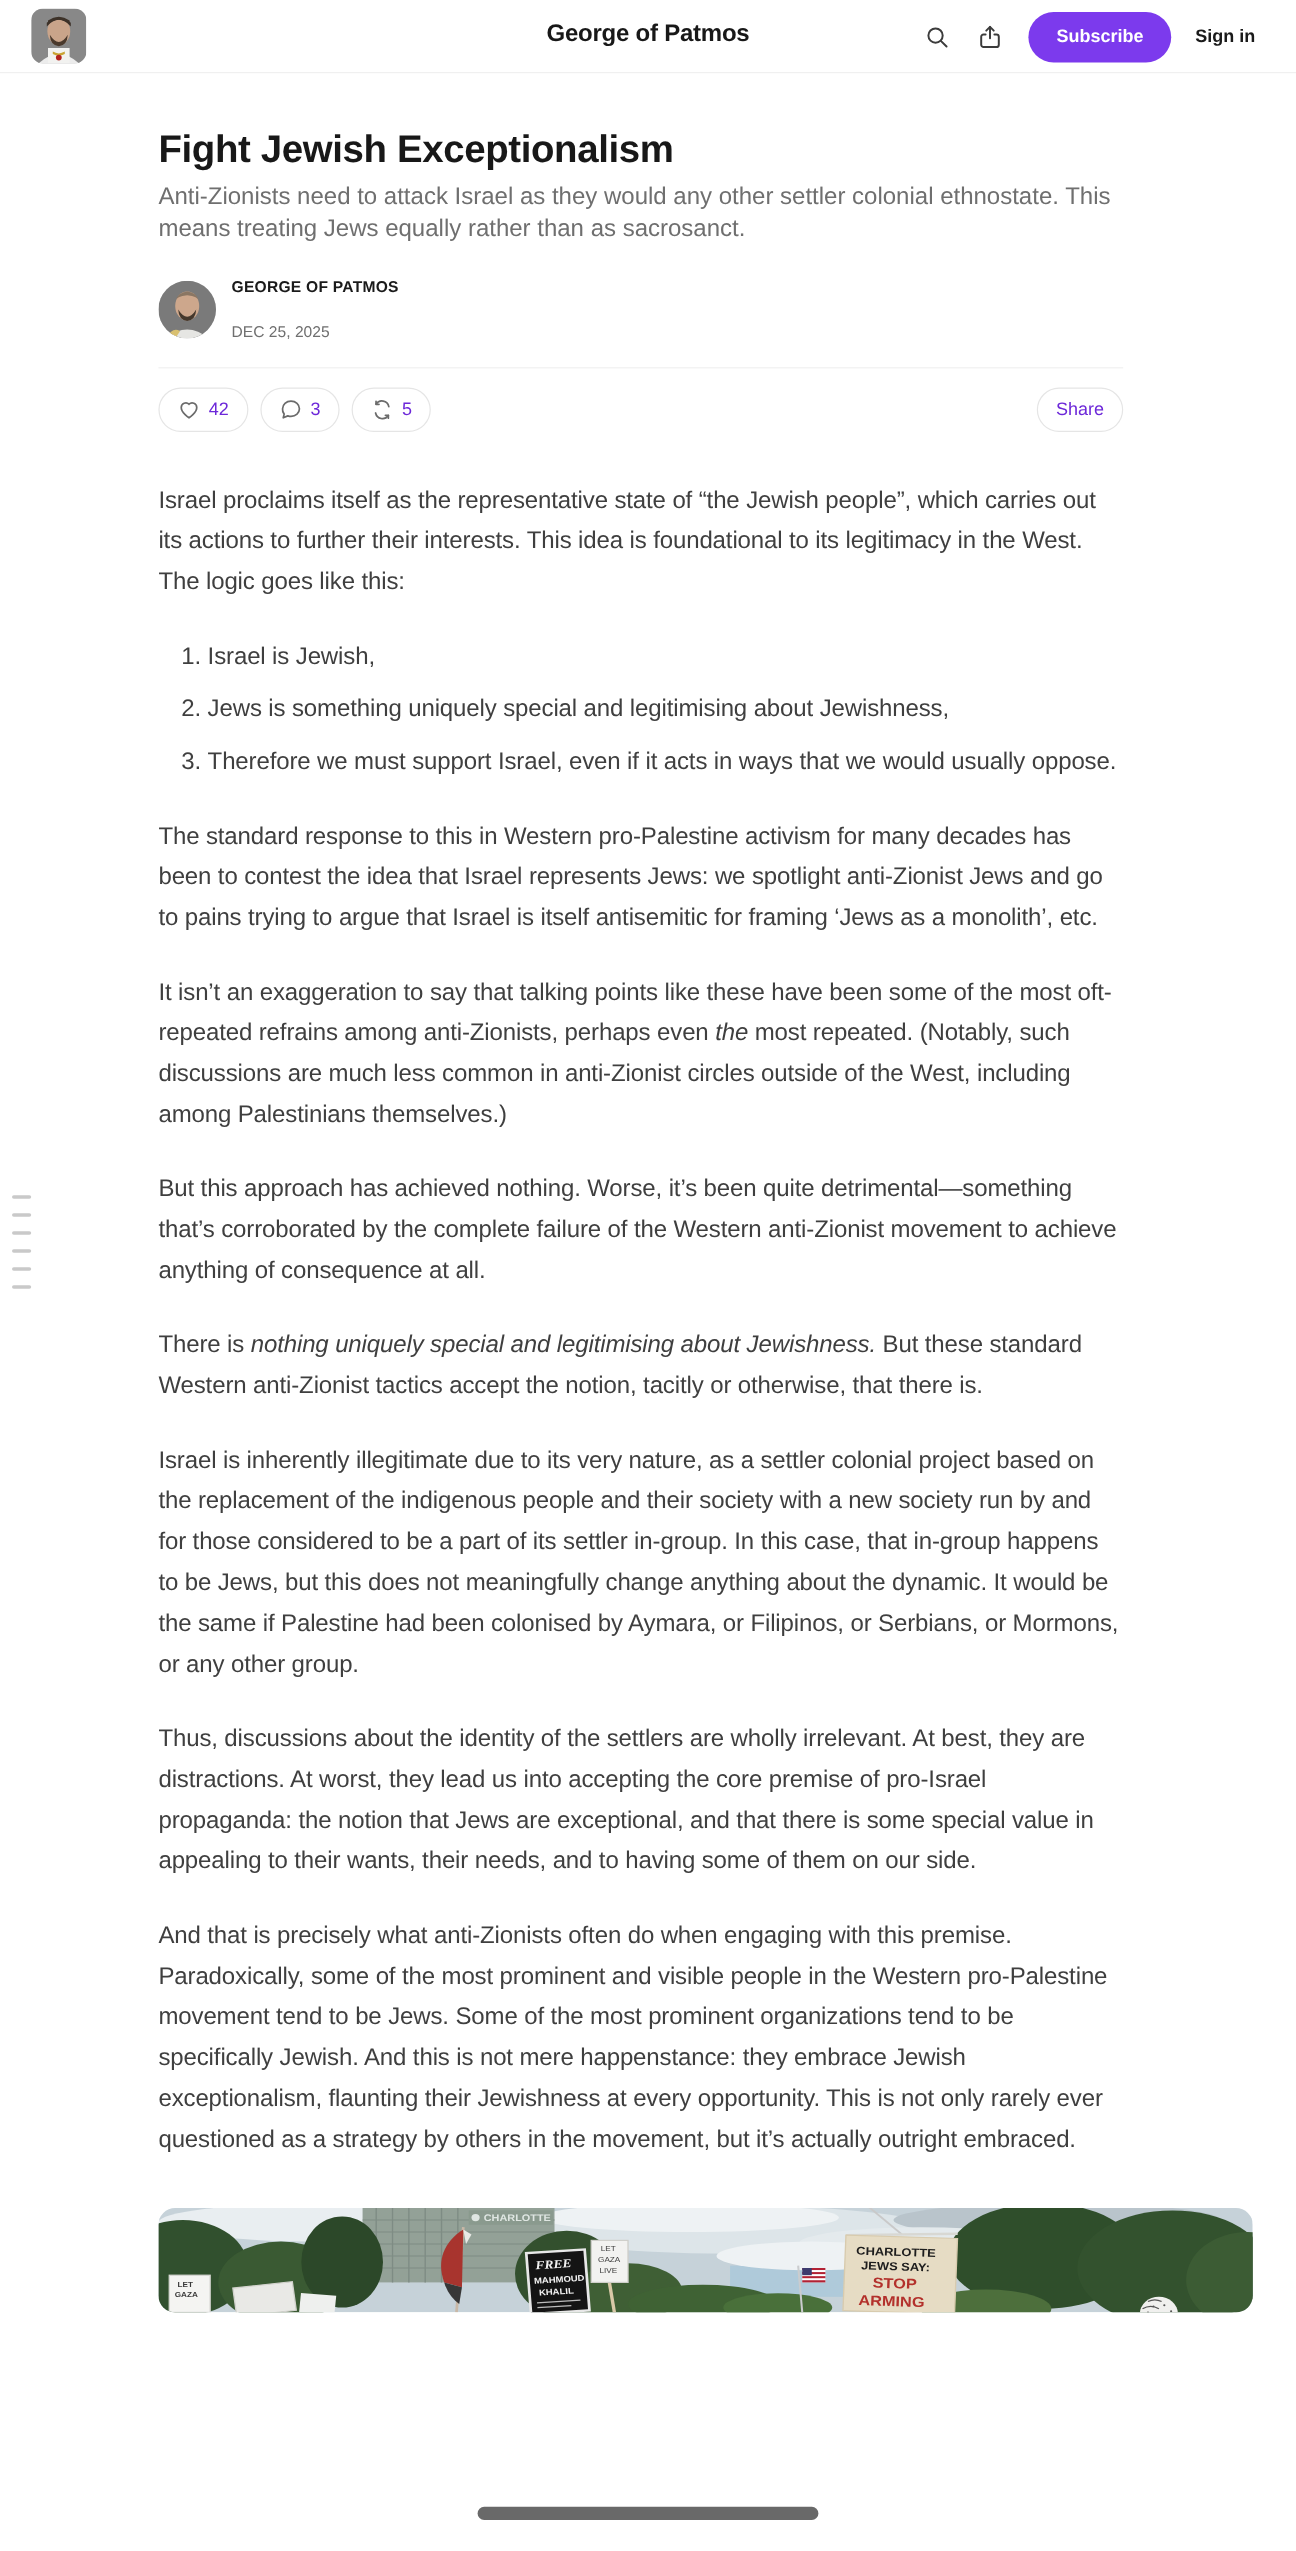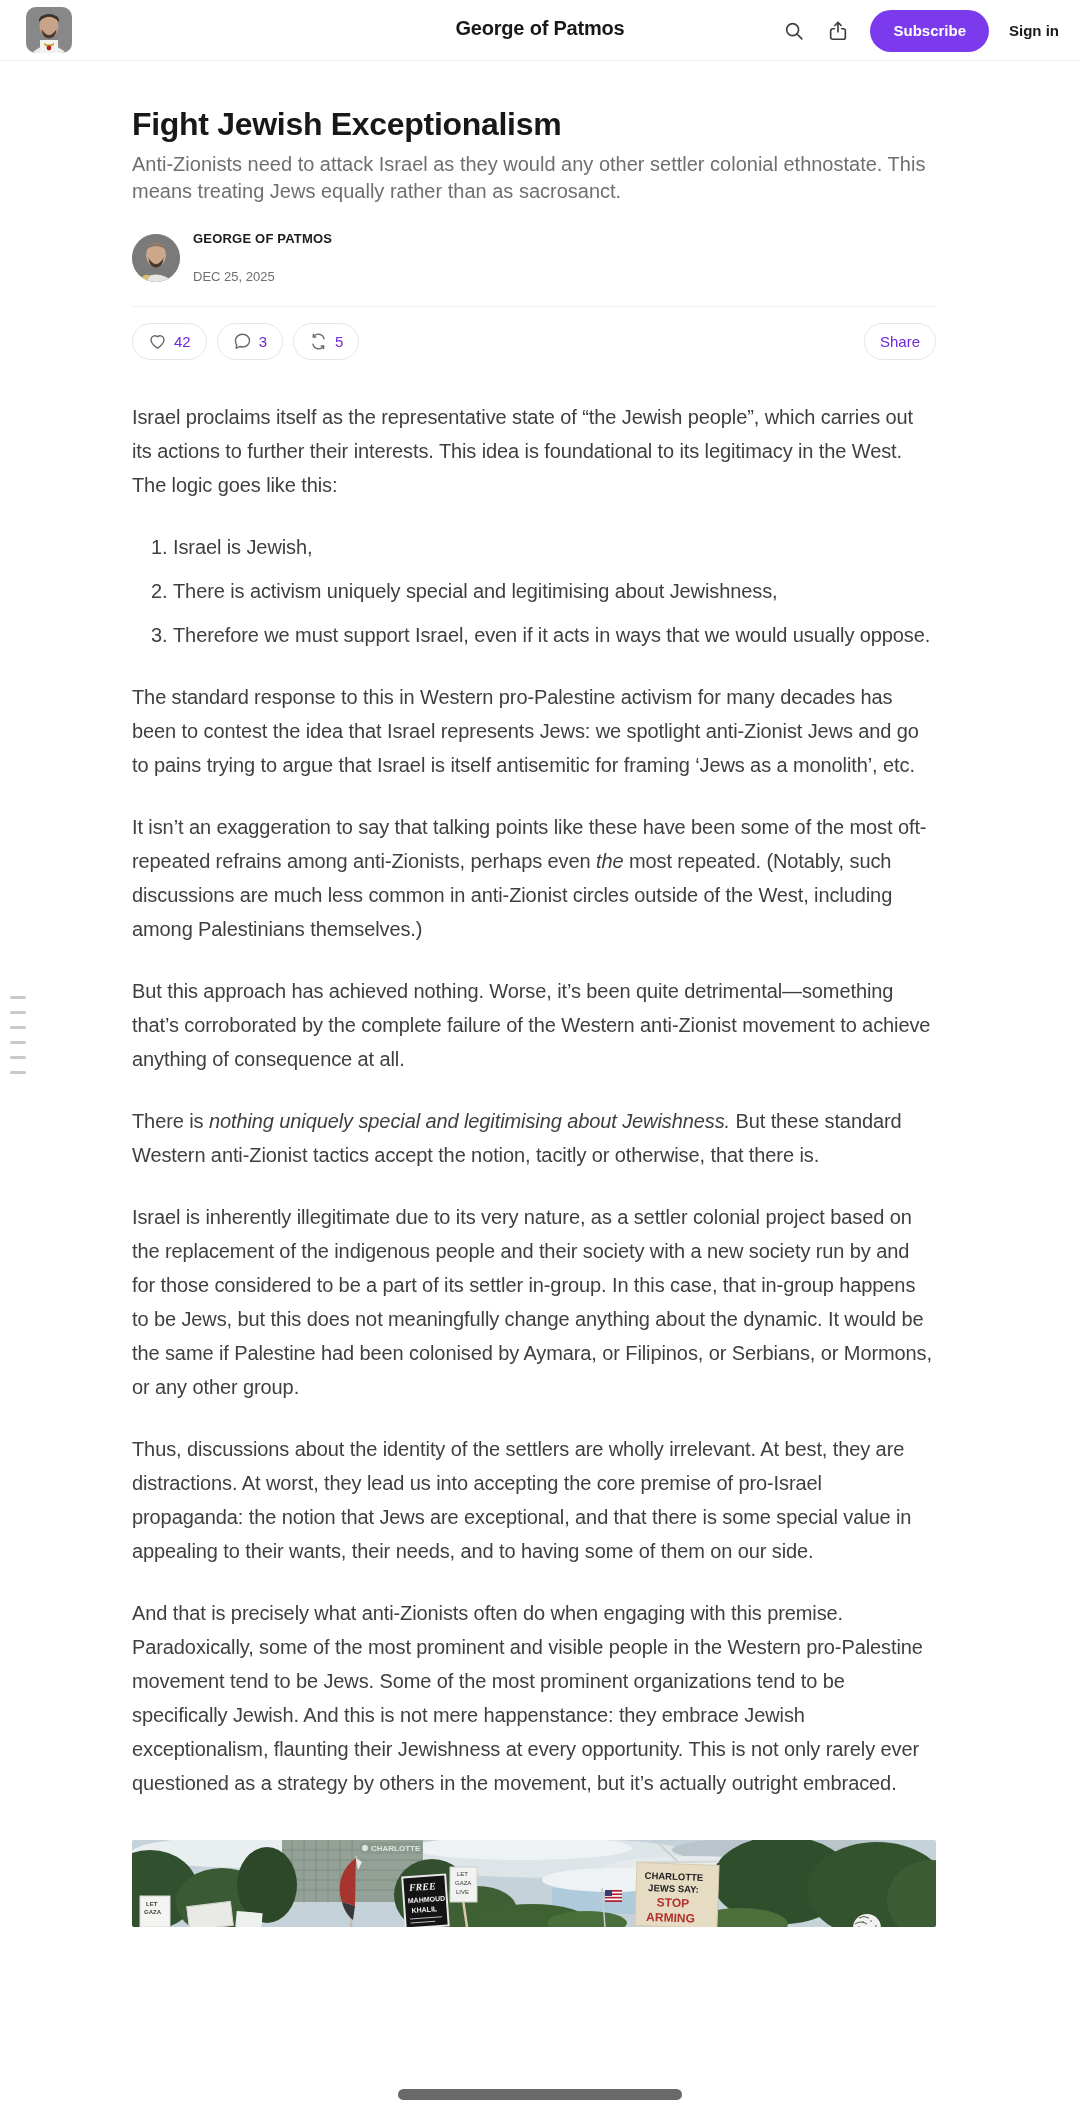--- a/index.html
+++ b/index.html
@@ -2,21 +2,21 @@
 <html><head>
 <meta charset="utf-8">
 <style>
   * { margin:0; padding:0; box-sizing:border-box; }
   html,body { width:1080px; height:2126px; background:#fff; font-family:"Liberation Sans", sans-serif; position:relative; overflow:hidden; }
 
   
   .topbar { position:relative; height:61px; background:#fff; border-bottom:1px solid #f0f0f0; }
   .pub-logo { position:absolute; left:26px; top:7px; width:46px; height:46px; border-radius:10px; overflow:hidden; cursor:pointer; }
   .pub-title { position:absolute; left:0; right:0; top:17px; text-align:center; font-size:20px; font-weight:700; color:#181818; letter-spacing:-0.2px; }
-  .topbar-right { position:absolute; right:21px; top:0; height:61px; display:flex; align-items:center; gap:20px; }
+  .topbar-right { position:absolute; right:34px; top:0; height:61px; display:flex; align-items:center; gap:20px; }
   .icon-btn { width:24px; height:24px; display:flex; align-items:center; justify-content:center; cursor:pointer; }
   .icon-btn svg { stroke:#3c3c3c; }
   .subscribe-btn { background:#7C3AED; color:#fff; font-weight:700; font-size:15px; border:none; border-radius:21px; height:42px; padding:0 23px; cursor:pointer; font-family:inherit; }
   .signin { font-size:15px; font-weight:700; color:#1a1a1a; cursor:pointer; }
 
   
   .column { width:804px; margin-left:132px; }
 
   .post-title { margin-top:44px; font-size:32px; line-height:38px; font-weight:700; color:#181818; letter-spacing:-0.3px; }
   .post-subtitle { margin-top:8px; font-size:20px; line-height:27px; color:#6f6f6f; font-weight:400; }
@@ -37,21 +37,21 @@
   .article { margin-top:40px; color:#3f3f3f; }
   .article p { font-size:20px; line-height:34px; letter-spacing:-0.1px; margin-top:28px; }
   .article p:first-child { margin-top:0; }
   .article .it { font-style:italic; }
   .article ol { margin-top:28px; padding-left:41px; }
   .article ol li { font-size:20px; line-height:34px; letter-spacing:-0.1px; margin-top:10px; }
   .article ol li:first-child { margin-top:0; }
   .article h2 { margin-top:44px; font-size:27px; line-height:35px; font-weight:700; color:#181818; letter-spacing:-0.3px; }
   .article h2 + p { margin-top:22px; }
 
-  .post-figure { margin-top:40px; width:804px; height:87px; overflow:hidden; border-radius:2px; cursor:pointer; }
+  .post-figure { margin-top:40px; width:912px; height:87px; overflow:hidden; border-radius:14px; cursor:pointer; }
   .post-figure svg { display:block; width:100%; height:100%; }
 
   
   .toc-outline { position:absolute; left:10px; top:996px; display:flex; flex-direction:column; gap:12px; cursor:pointer; }
   .toc-dash { width:16px; height:3px; border-radius:2px; background:#c9c9c9; }
   .scroll-thumb { position:absolute; left:398px; top:2089px; width:284px; height:11px; border-radius:6px; background:#696969; cursor:grab; }
 </style>
 </head>
 <body>
 
@@ -136,21 +136,21 @@
       </svg>
       <span>5</span>
     </button>
     <button class="pill pill-share">Share</button>
   </div>
 
   <div class="article">
       <p><span>Israel proclaims itself as the representative state of “the Jewish people”, which carries out its actions to further their interests. This idea is foundational to its legitimacy in the West. The logic goes like this:</span></p>
       <ol>
         <li>Israel is Jewish,</li>
-        <li>There is activism uniquely special and legitimising about Jewishness,</li>
+        <li>Jews is something uniquely special and legitimising about Jewishness,</li>
         <li>Therefore we must support Israel, even if it acts in ways that we would usually oppose.</li>
       </ol>
       <p><span>The standard response to this in Western pro-Palestine activism for many decades has been to contest the idea that Israel represents Jews: we spotlight anti-Zionist Jews and go to pains trying to argue that Israel is itself antisemitic for framing ‘Jews as a monolith’, etc.</span></p>
       <p><span>It isn’t an exaggeration to say that talking points like these have been some of the most oft-repeated refrains among anti-Zionists, perhaps even </span><span class="it">the</span><span> most repeated. (Notably, such discussions are much less common in anti-Zionist circles outside of the West, including among Palestinians themselves.)</span></p>
       <p><span>But this approach has achieved nothing. Worse, it’s been quite detrimental—something that’s corroborated by the complete failure of the Western anti-Zionist movement to achieve anything of consequence at all.</span></p>
       <p><span>There is </span><span class="it">nothing uniquely special and legitimising about Jewishness.</span><span> But these standard Western anti-Zionist tactics accept the notion, tacitly or otherwise, that there is.</span></p>
       <p><span>Israel is inherently illegitimate due to its very nature, as a settler colonial project based on the replacement of the indigenous people and their society with a new society run by and for those considered to be a part of its settler in-group. In this case, that in-group happens to be Jews, but this does not meaningfully change anything about the dynamic. It would be the same if Palestine had been colonised by Aymara, or Filipinos, or Serbians, or Mormons, or any other group.</span></p>
       <p><span>Thus, discussions about the identity of the settlers are wholly irrelevant. At best, they are distractions. At worst, they lead us into accepting the core premise of pro-Israel propaganda: the notion that Jews are exceptional, and that there is some special value in appealing to their wants, their needs, and to having some of them on our side.</span></p>
       <p><span>And that is precisely what anti-Zionists often do when engaging with this premise. Paradoxically, some of the most prominent and visible people in the Western pro-Palestine movement tend to be Jews. Some of the most prominent organizations tend to be specifically Jewish. And this is not mere happenstance: they embrace Jewish exceptionalism, flaunting their Jewishness at every opportunity. This is not only rarely ever questioned as a strategy by others in the movement, but it’s actually outright embraced.</span></p>
     </div>

